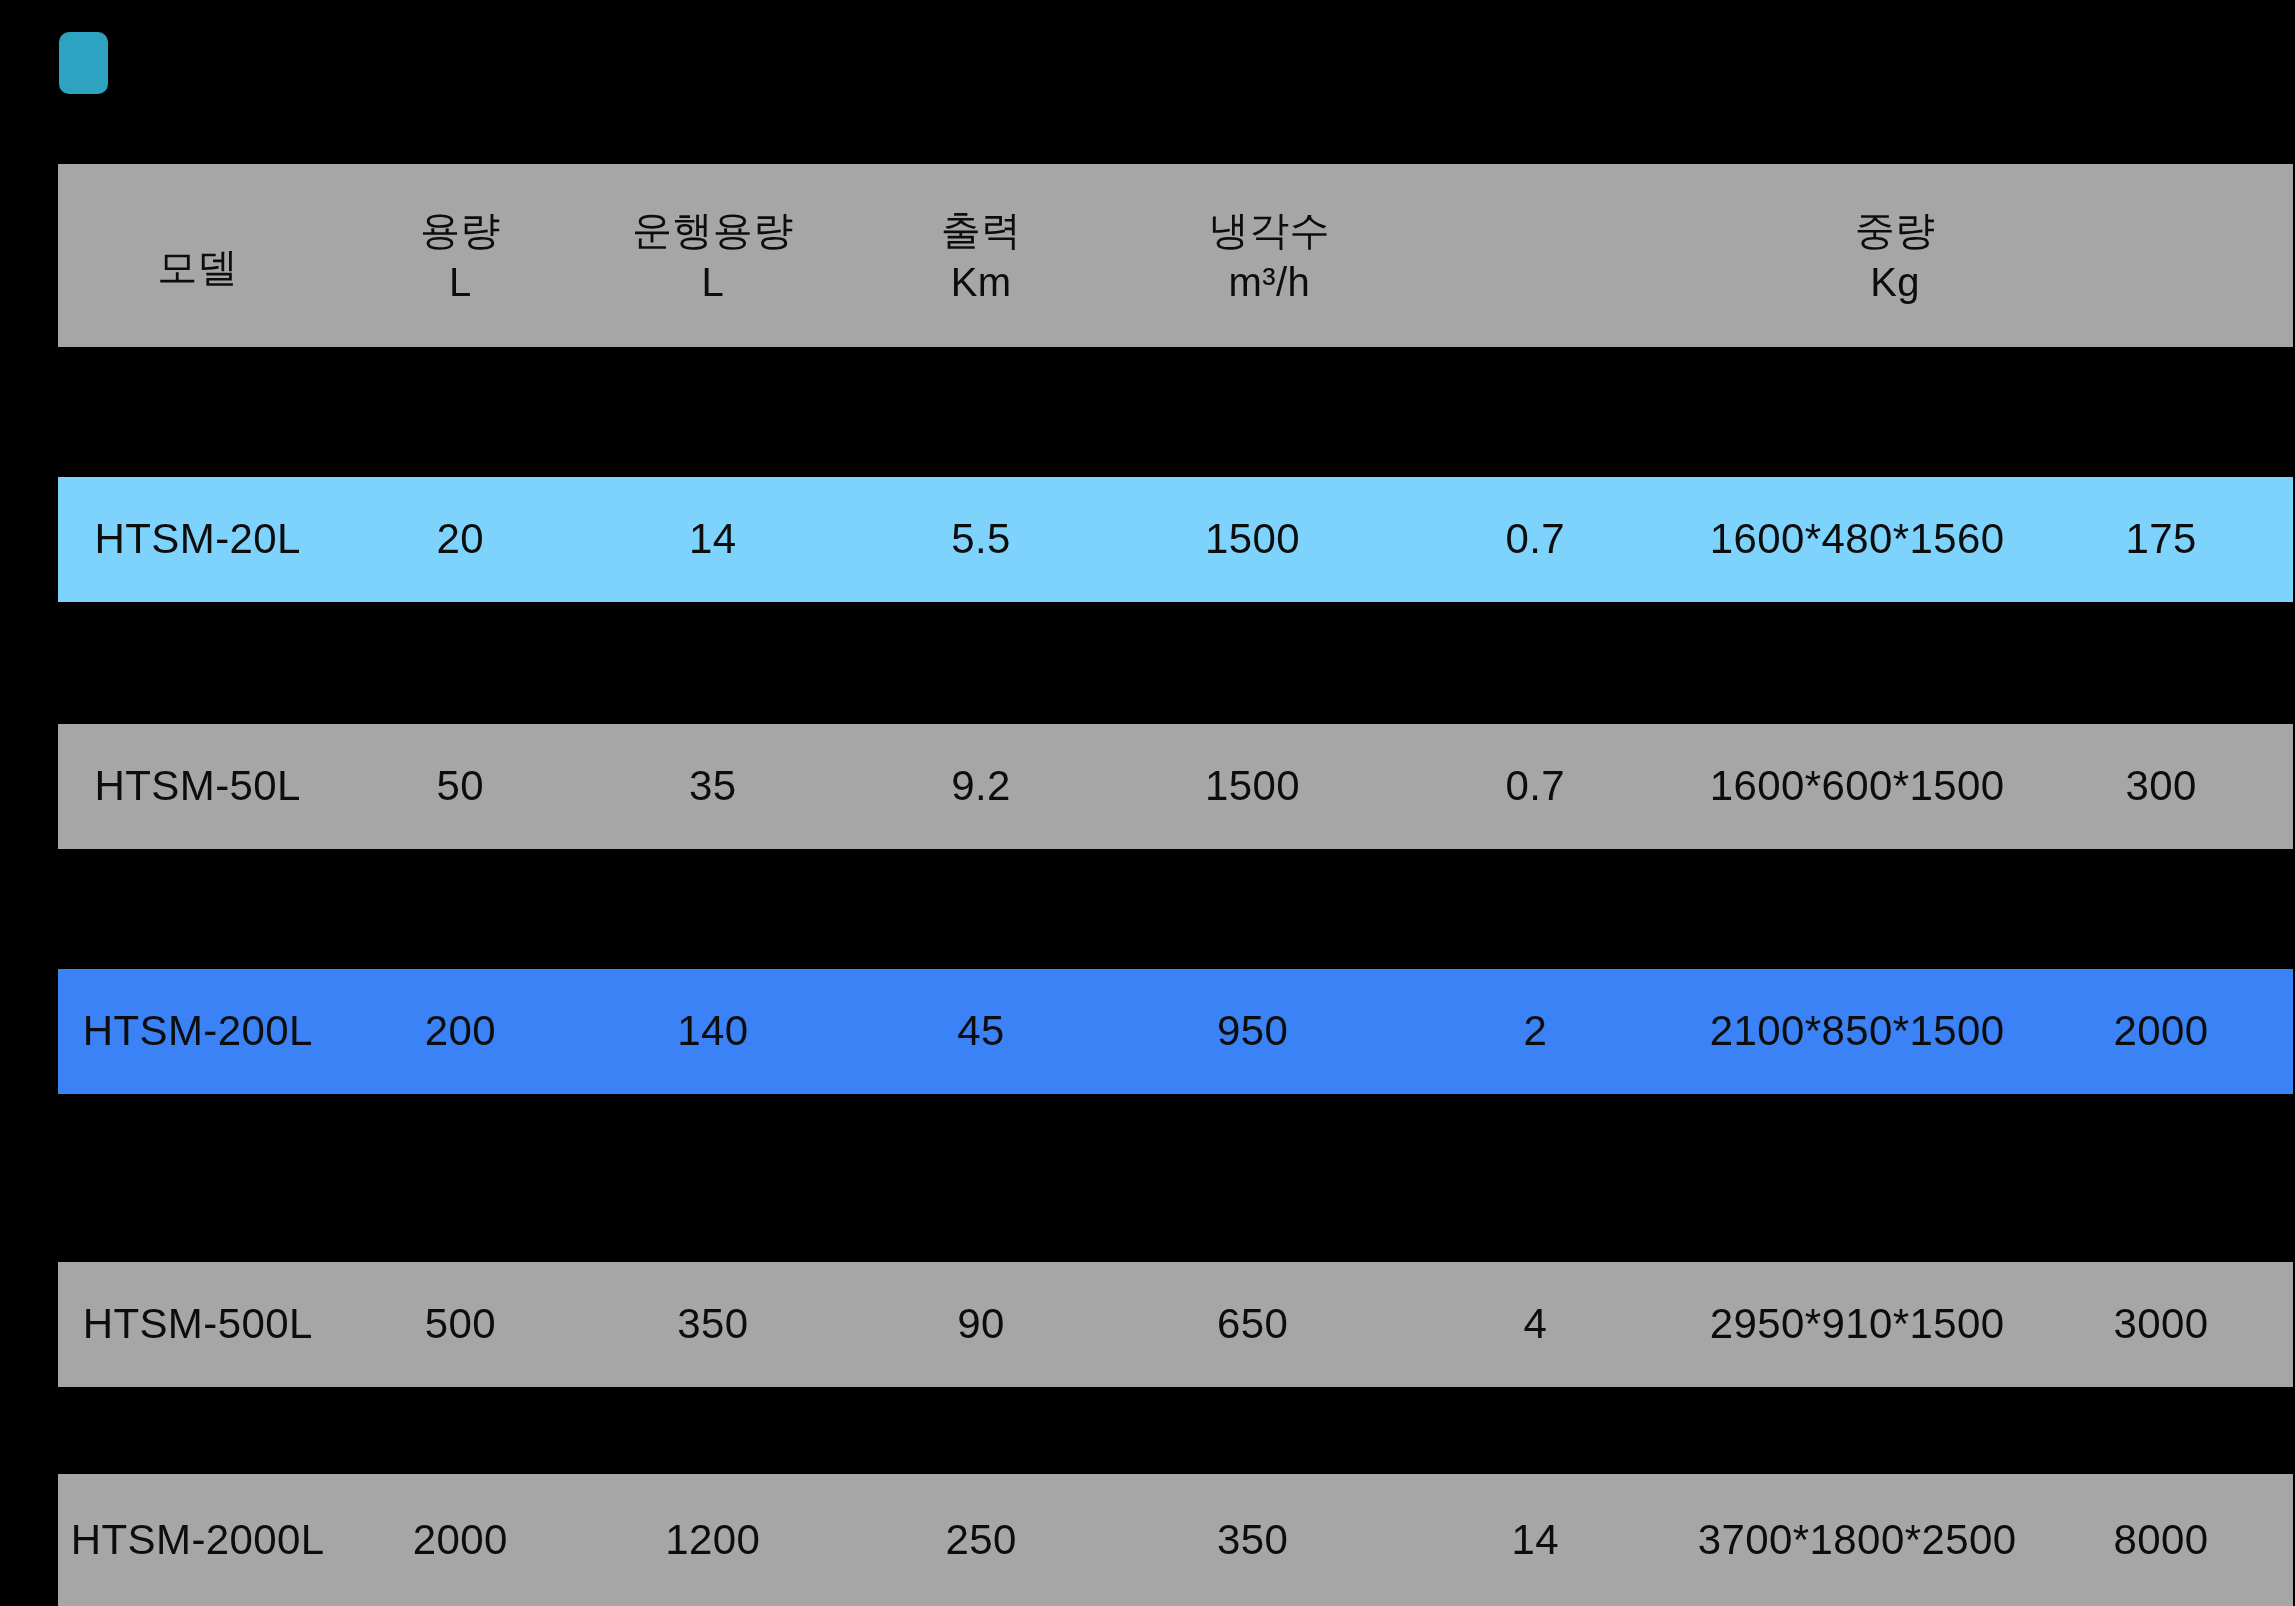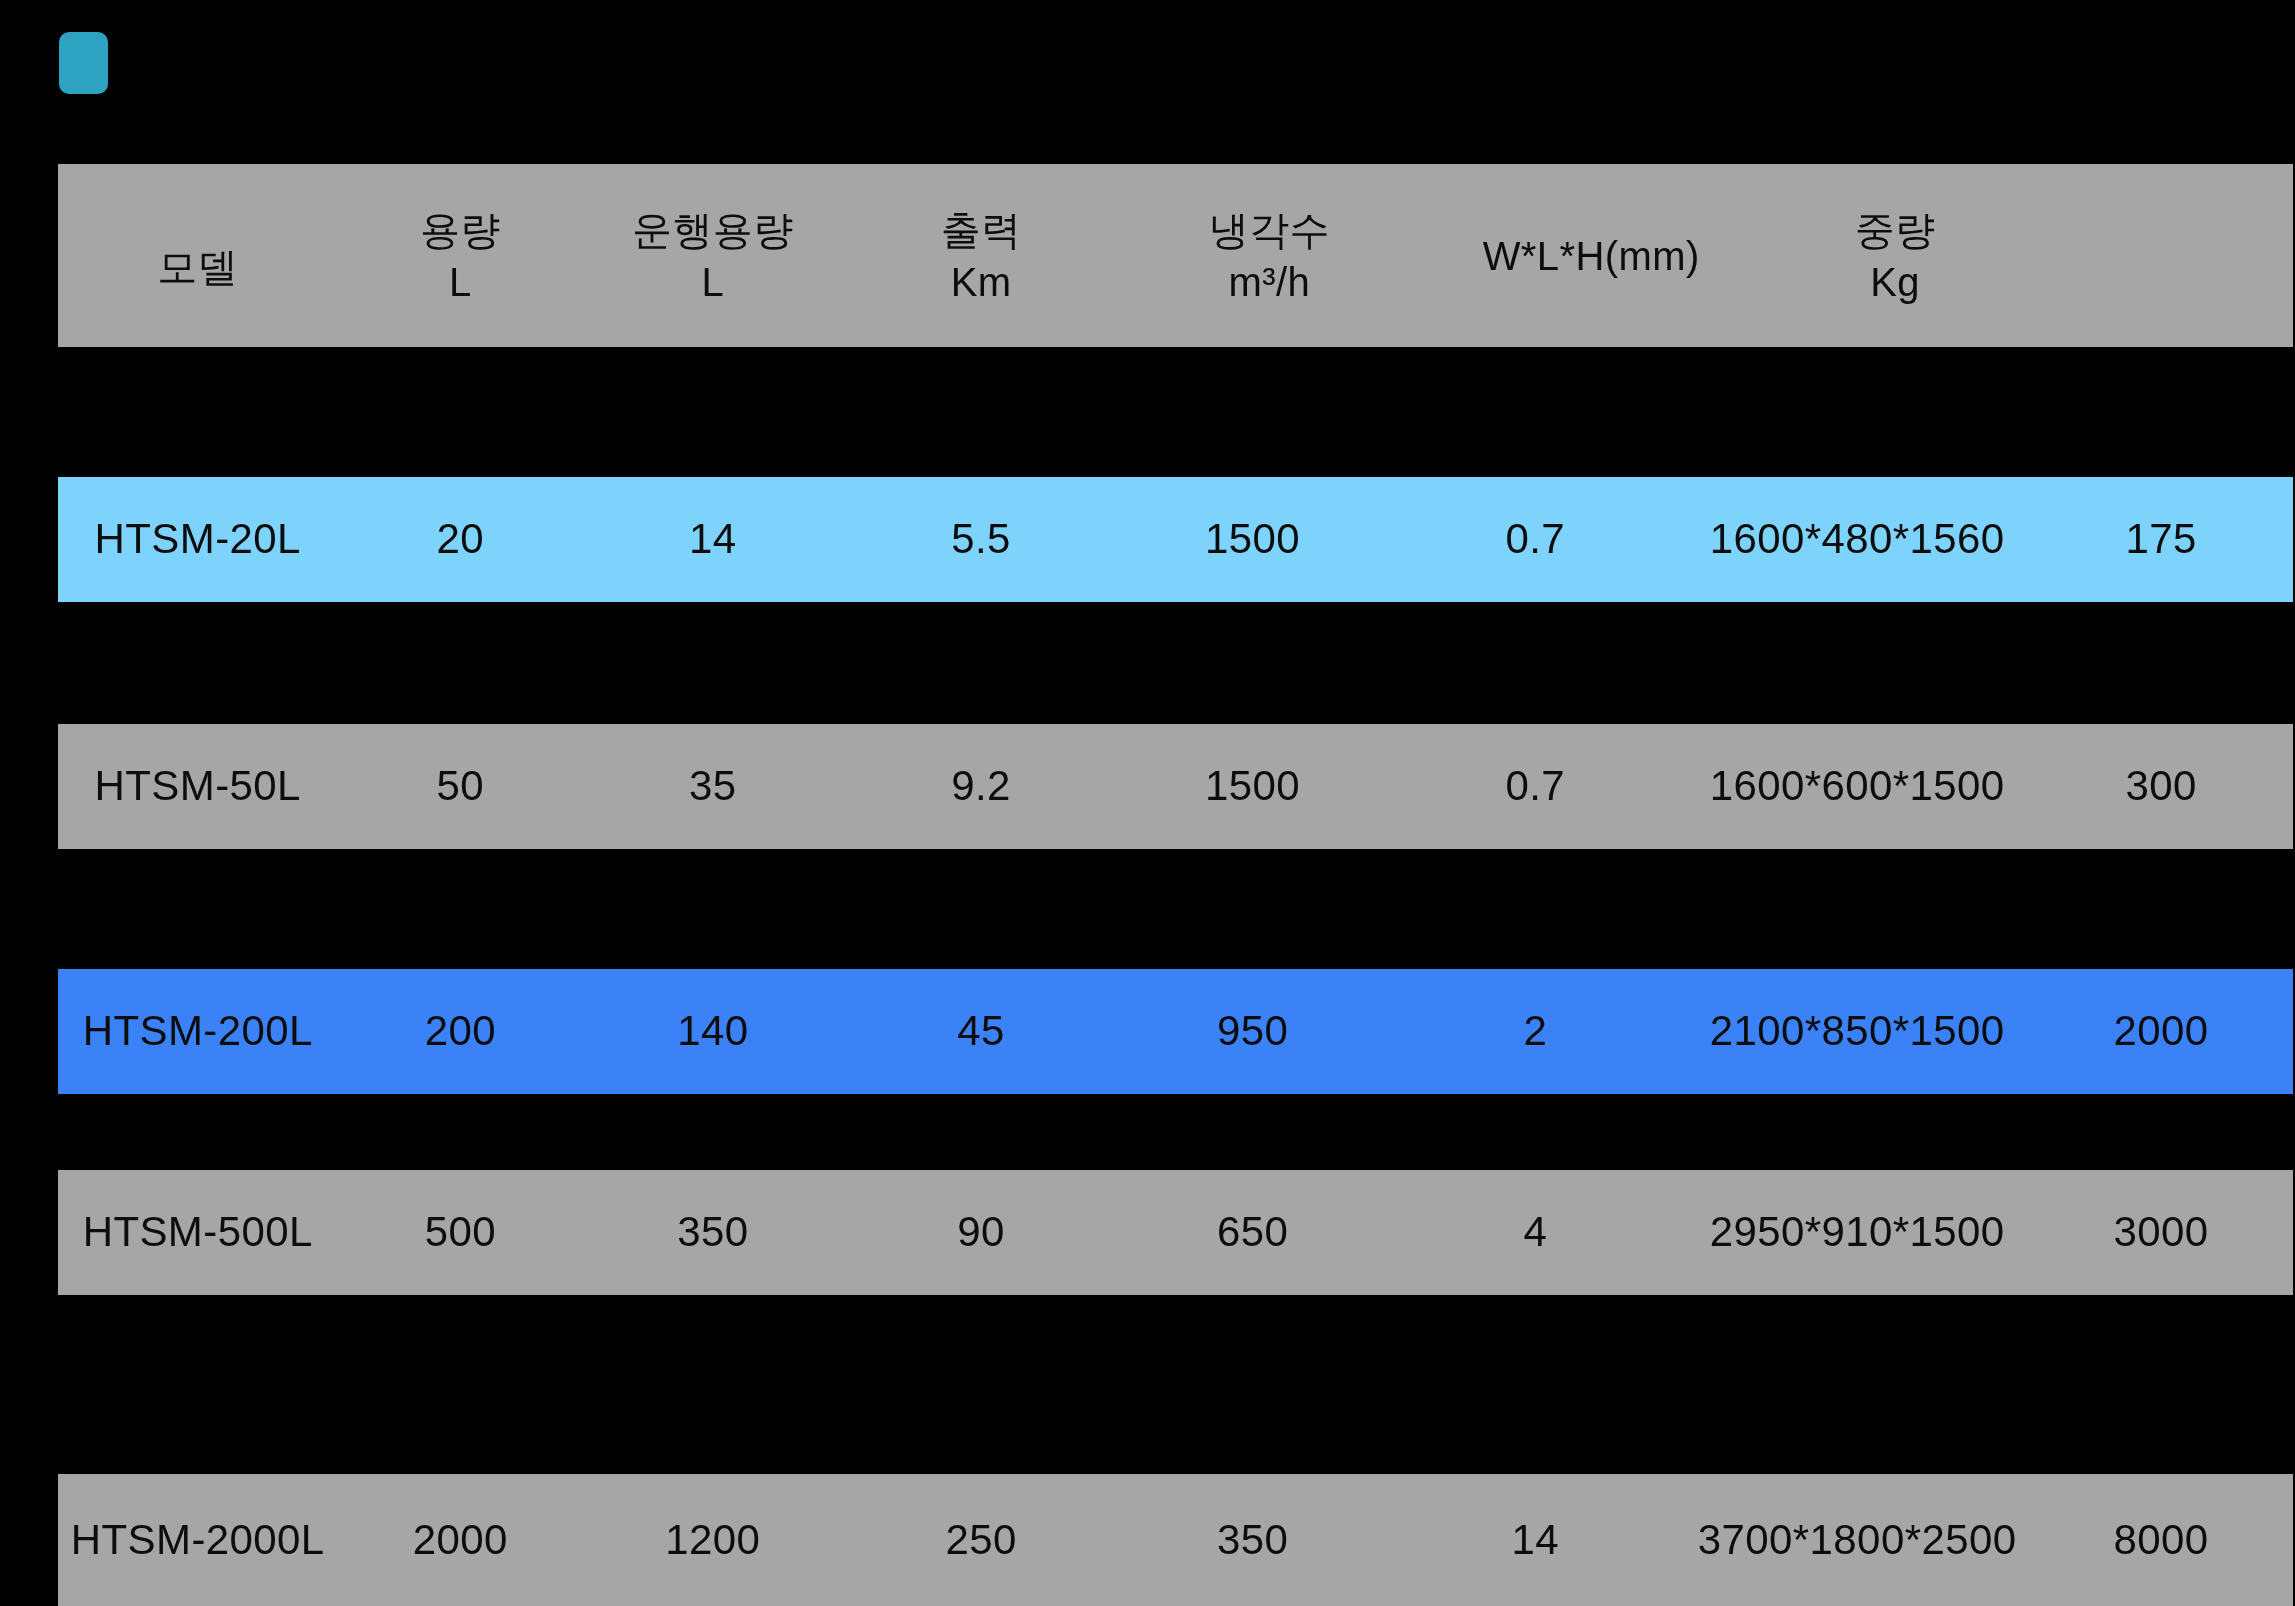--- a/index.html
+++ b/index.html
@@ -25,21 +25,21 @@
     position: absolute;
     left: 0; width: 100%;
     display: flex;
     flex-direction: row;
     align-items: center;
   }
   .header-row { top: 0; height: 183px; }
   .row-0 { top: 313px;  height: 125px; }
   .row-1 { top: 560px;  height: 125px; }
   .row-2 { top: 805px; height: 125px; }
-  .row-3 { top: 1006px; height: 125px; }
+  .row-3 { top: 1098px; height: 125px; }
   .row-4 { top: 1310px; height: 132px; }
   .cell {
     text-align: center;
     font-size: 42px;
     line-height: 1.25;
     letter-spacing: 0.4px;
   }
   .header-row .cell { font-size: 40px; line-height: 1.3; }
 </style>
 </head>
@@ -62,21 +62,20 @@
       </div>
       <div class="cell" style="width: 12.4%;">
         <div>출력</div>
         <div>Km</div>
       </div>
       <div class="cell" style="width: 13.4%;">
         <div>냉각수</div>
         <div>m³/h</div>
       </div>
       <div class="cell" style="width: 15.4%;">
-        <div>W*L*H(mm)</div>
       </div>
       <div class="cell" style="width: 11.8%;">
         <div>중량</div>
         <div>Kg</div>
       </div>
     </div>
 
 <div class="band data-row row-0" style="background: #7dd3fc; color: rgb(13, 13, 13);">
       <div class="cell" style="width: 12.5%;">HTSM-20L</div>
       <div class="cell" style="width: 11%;">20</div>

